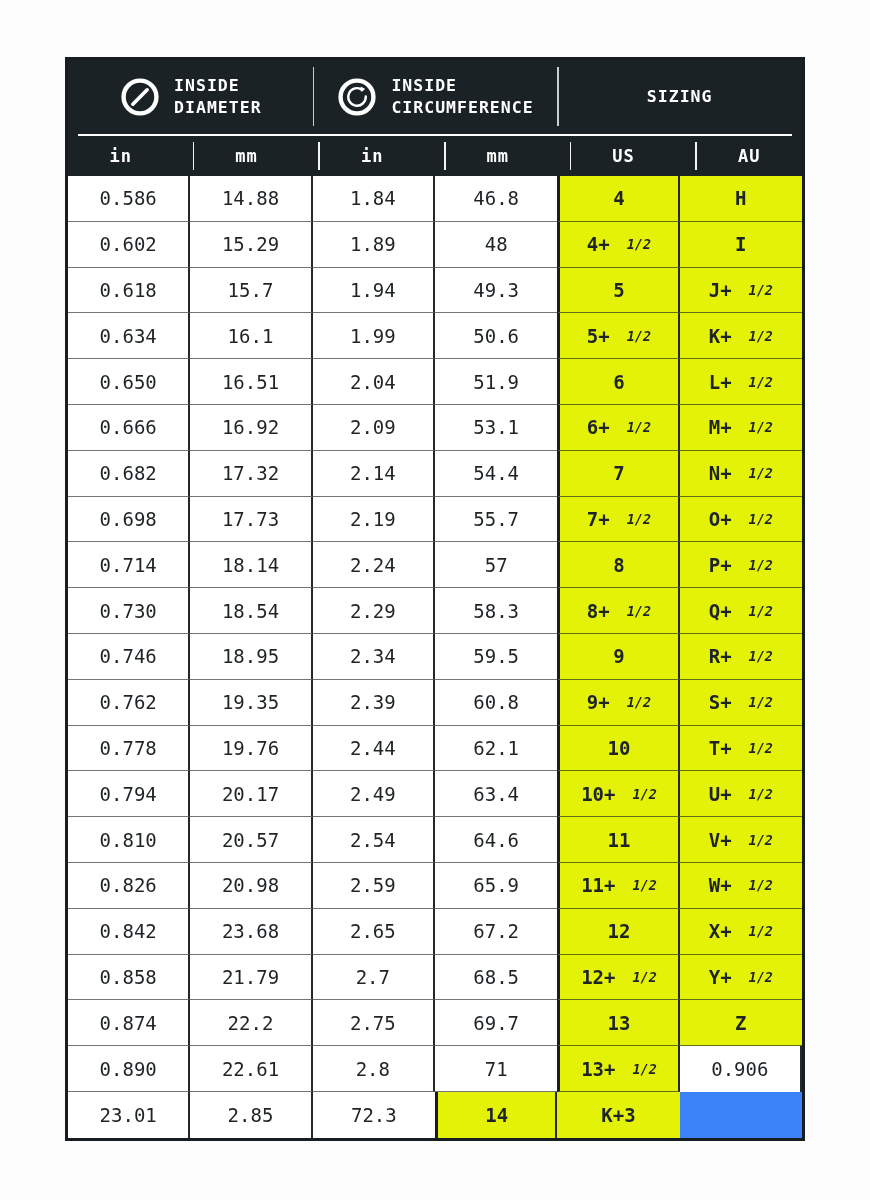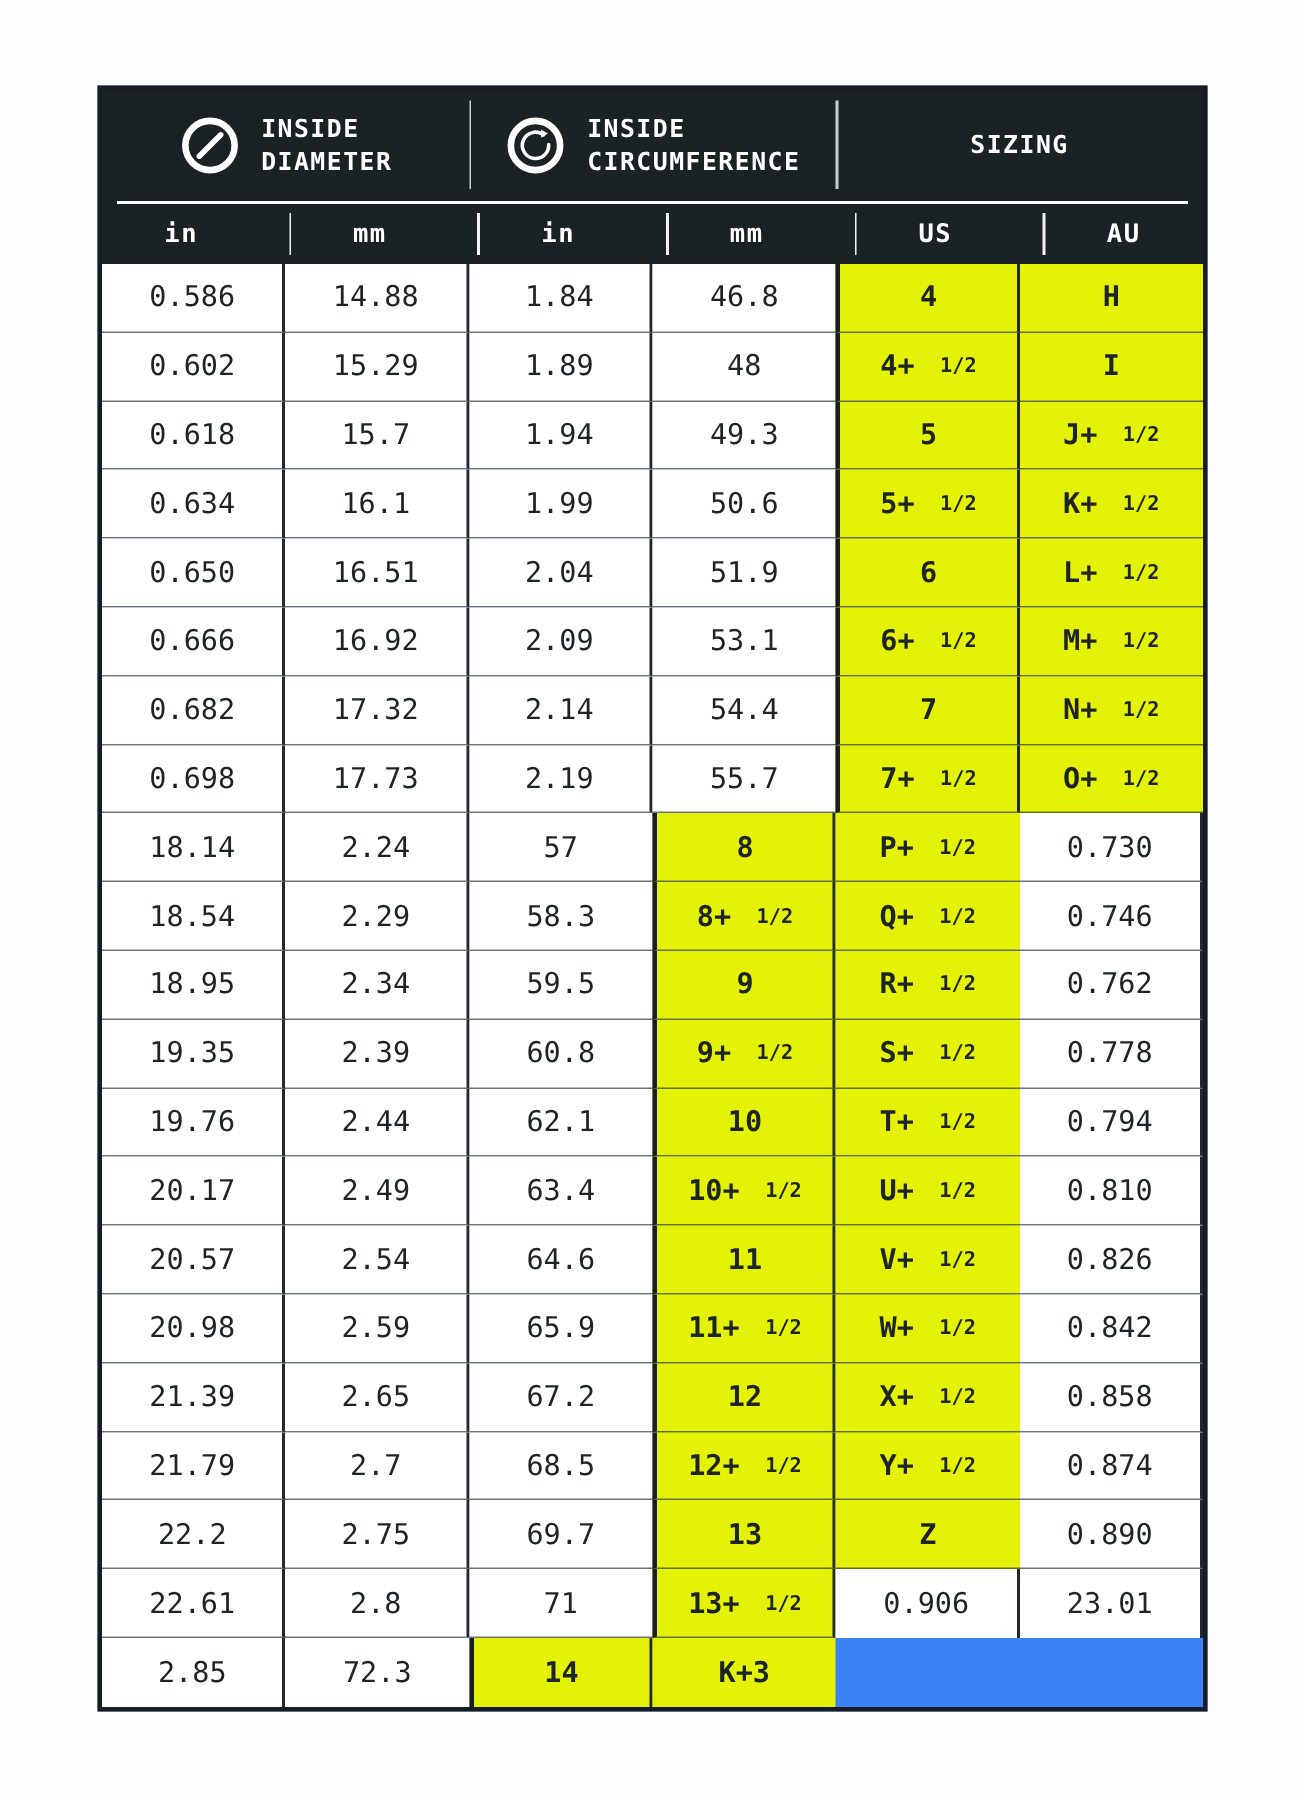--- a/index.html
+++ b/index.html
@@ -110,20 +110,21 @@
   .cell.c5{ border-right:none; }
   .cell.sizing{
     background:var(--yellow);
     font-weight:bold;
   }
   .tbody .cell:nth-last-child(-n+6){ border-bottom:none; }
   .frac{
     font-size:13.5px;
     font-weight:bold;
     margin-left:17px;
+    font-style:italic;
   }
 </style>
 </head>
 <body>
 
 <div class="size-table">
   <div class="thead">
     <div class="icon-row">
       <div class="hgroup">
         <span class="hicon">
@@ -230,20 +231,21 @@
       <div class="cell c2">2.19</div>
       <div class="cell c3">55.7</div>
       <div class="cell c4 sizing">
         <span>7+</span>
         <span class="frac">1/2</span>
       </div>
       <div class="cell c5 sizing">
         <span>O+</span>
         <span class="frac">1/2</span>
       </div>
+      <div class="cell c0">0.714</div>
       <div class="cell c1">18.14</div>
       <div class="cell c2">2.24</div>
       <div class="cell c3">57</div>
       <div class="cell c4 sizing">8</div>
       <div class="cell c5 sizing">
         <span>P+</span>
         <span class="frac">1/2</span>
       </div>
       <div class="cell c0">0.730</div>
       <div class="cell c1">18.54</div>
@@ -314,21 +316,21 @@
       <div class="cell c3">65.9</div>
       <div class="cell c4 sizing">
         <span>11+</span>
         <span class="frac">1/2</span>
       </div>
       <div class="cell c5 sizing">
         <span>W+</span>
         <span class="frac">1/2</span>
       </div>
       <div class="cell c0">0.842</div>
-      <div class="cell c1">21.39</div>
+      <div class="cell c1">23.68</div>
       <div class="cell c2">2.65</div>
       <div class="cell c3">67.2</div>
       <div class="cell c4 sizing">12</div>
       <div class="cell c5 sizing">
         <span>X+</span>
         <span class="frac">1/2</span>
       </div>
       <div class="cell c0">0.858</div>
       <div class="cell c1">21.79</div>
       <div class="cell c2">2.7</div>

